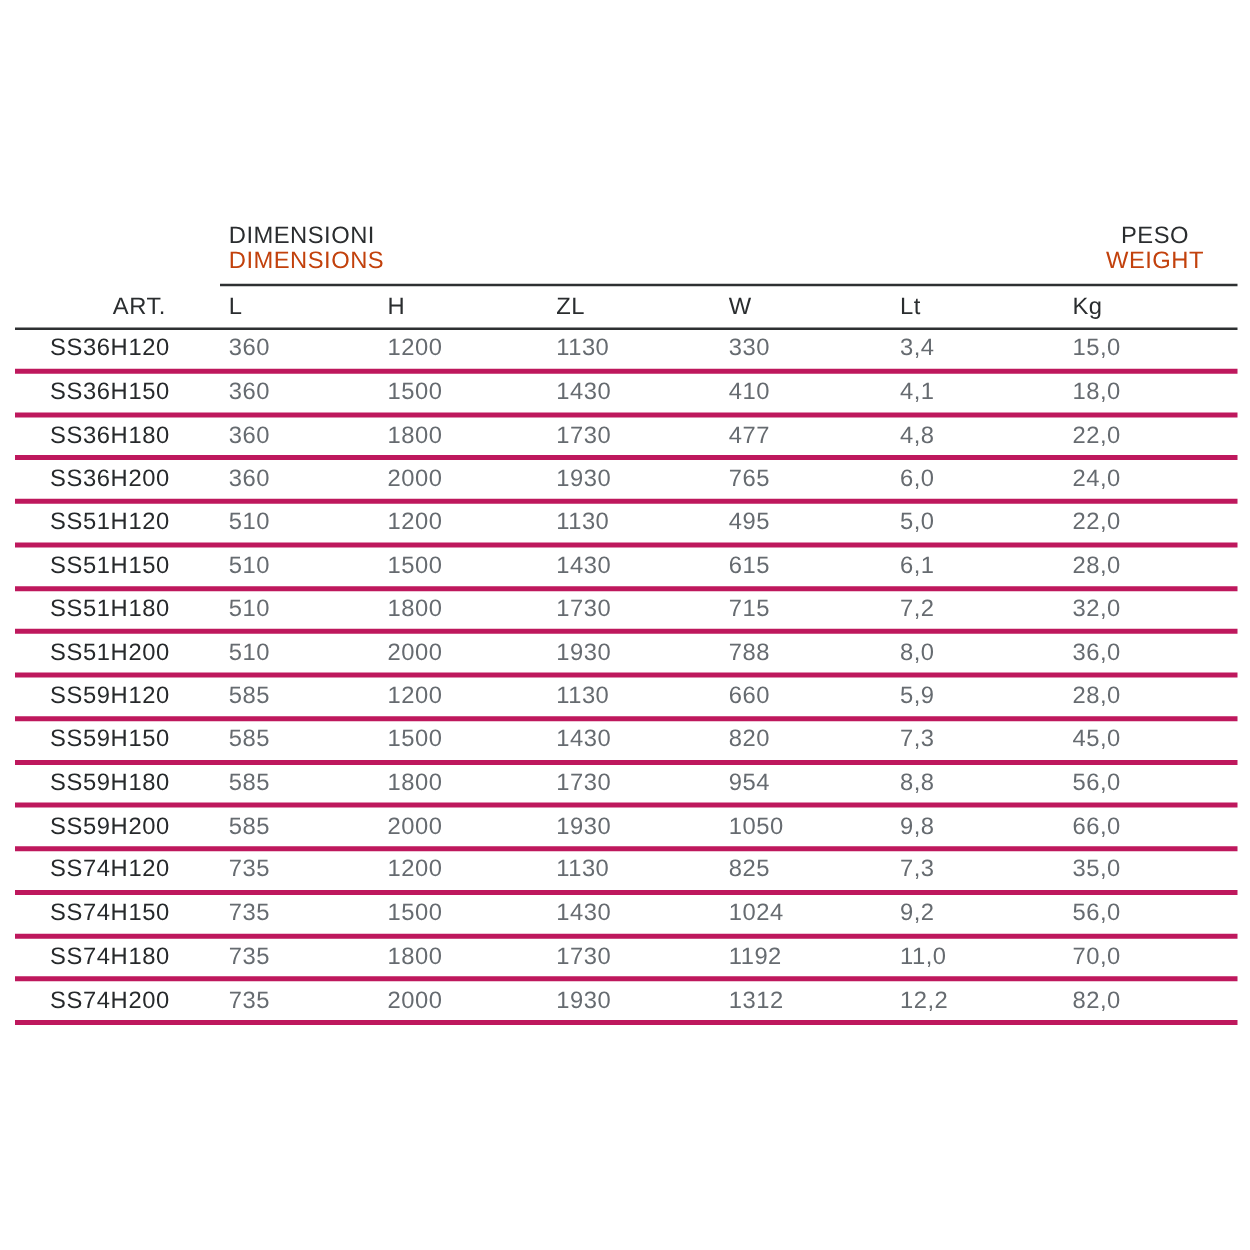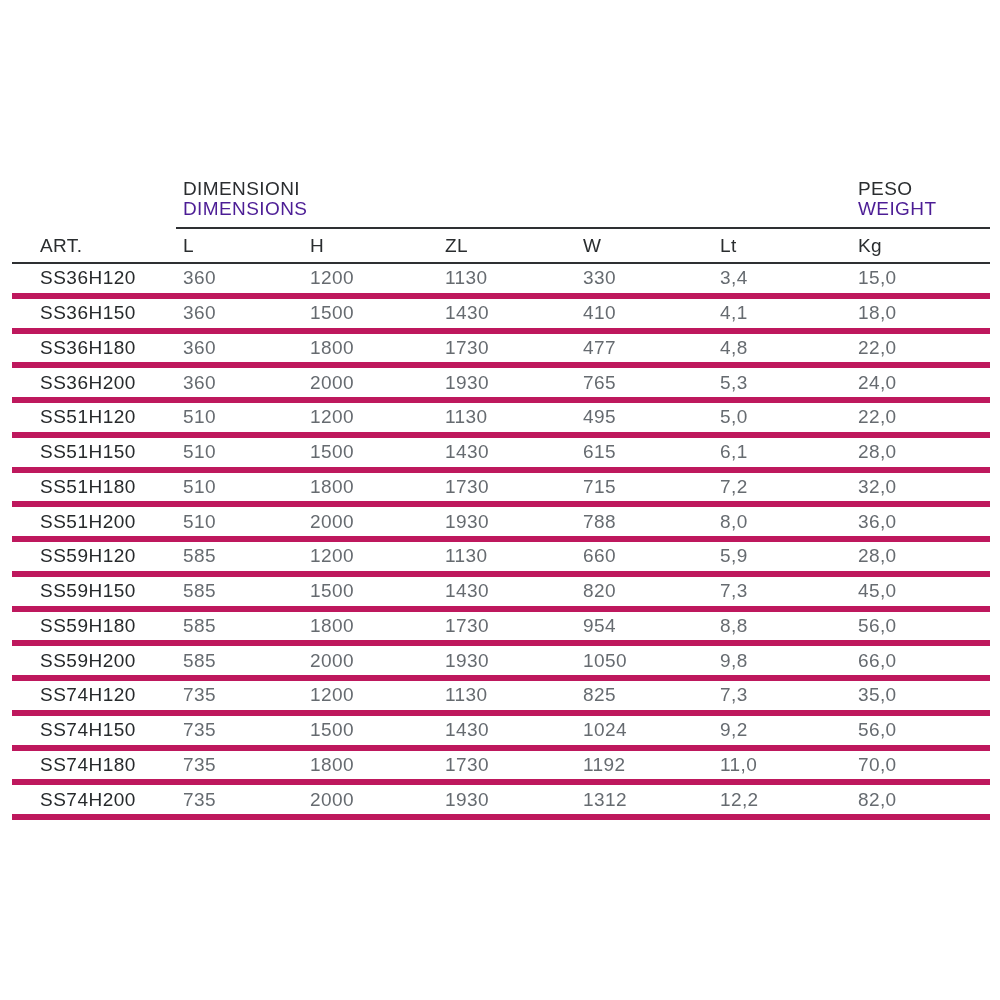--- a/index.html
+++ b/index.html
@@ -37,50 +37,50 @@
     padding-top: 5px;
   }
   .group-cell {
     white-space: nowrap;
     overflow: visible;
     line-height: 20px;
     font-size: 19px;
     letter-spacing: 0.4px;
   }
   .group-cell .lbl   { color: #2a2d2f; }
-  .group-cell .sublbl{ color: #4c1d95; }
+  .group-cell .sublbl{ color: #c2410c; }
   .gc-dimensions { grid-column: 2 / span 3; }
   .gc-output     { grid-column: 5; }
   .gc-capacity   { grid-column: 6; }
-  .gc-weight     { grid-column: 7; }
+  .gc-weight     { grid-column: 7; text-align: center; }
   .group-underline {
     height: 0;
     border-bottom: 2px solid #2e3032;
     margin-left: 164px;
     width: 814px;
   }
   
   .header-row {
     height: 35px;
     box-sizing: border-box;
     border-bottom: 2px solid #2e3032;
     align-items: center;
   }
   .header-cell {
     font-size: 19px;
     color: #2a2d2f;
     letter-spacing: 0.4px;
     white-space: nowrap;
   }
-  .header-cell.first { padding-left: 28px; }
+  .header-cell.first { padding-left: 28px; text-align: center; }
   
   .row {
     height: 34.75px;
     box-sizing: border-box;
-    border-bottom: 6px solid #be185d;
+    border-bottom: 4px solid #be185d;
     align-items: center;
   }
   .cell {
     font-size: 19px;
     color: #666b70;
     letter-spacing: 0.4px;
     white-space: nowrap;
   }
   .cell.art {
     color: #26292b;
@@ -144,21 +144,21 @@
           <div class="cell">477</div>
           <div class="cell">4,8</div>
           <div class="cell">22,0</div>
         </div>
         <div class="grid7 row">
           <div class="cell art">SS36H200</div>
           <div class="cell">360</div>
           <div class="cell">2000</div>
           <div class="cell">1930</div>
           <div class="cell">765</div>
-          <div class="cell">5,3</div>
+          <div class="cell">6,0</div>
           <div class="cell">24,0</div>
         </div>
         <div class="grid7 row">
           <div class="cell art">SS51H120</div>
           <div class="cell">510</div>
           <div class="cell">1200</div>
           <div class="cell">1130</div>
           <div class="cell">495</div>
           <div class="cell">5,0</div>
           <div class="cell">22,0</div>

